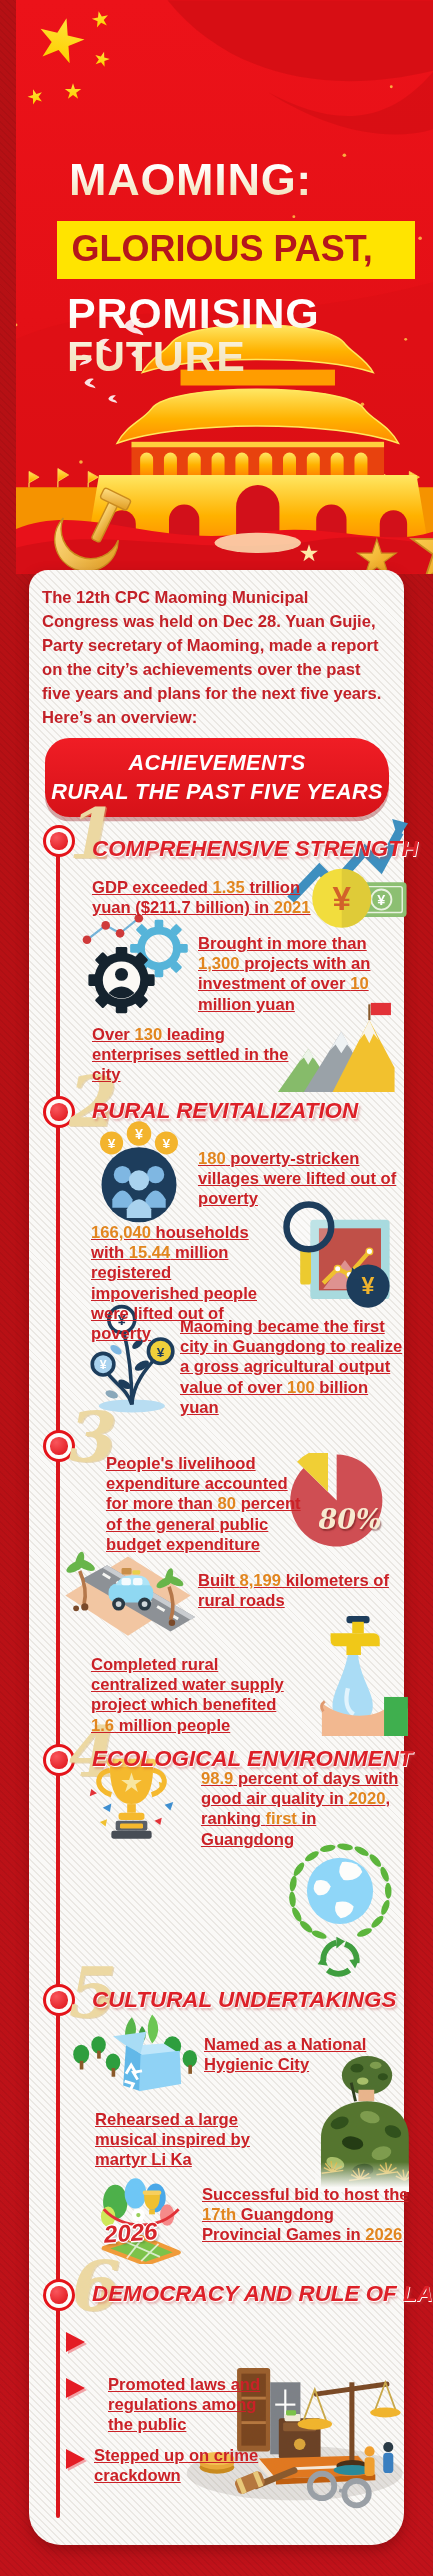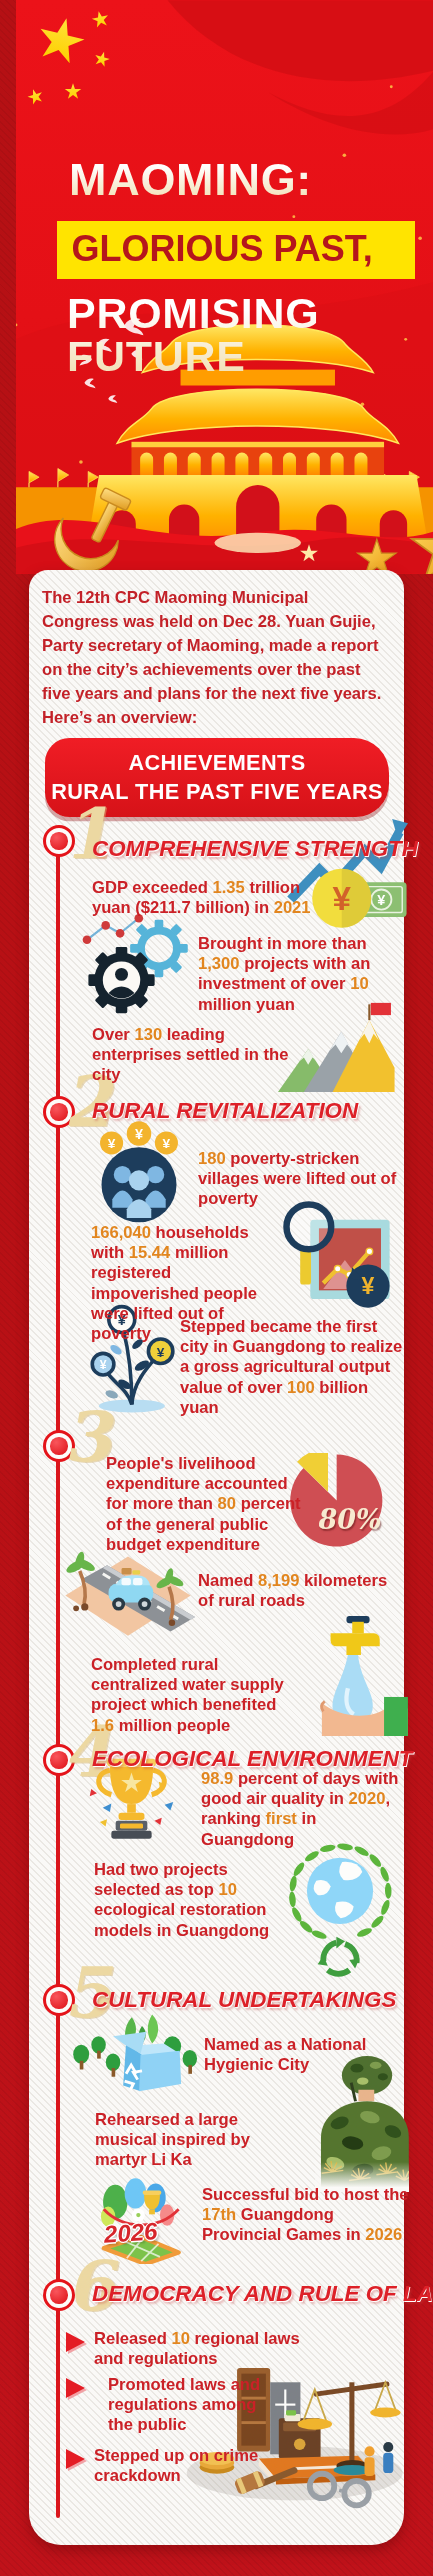--- a/index.html
+++ b/index.html
@@ -25,34 +25,34 @@
   .card{position:absolute;left:29px;top:570px;width:375px;height:1975px;
         background:#faf9f7;border-radius:19px 19px 32px 32px;
         box-shadow:0 5.8px 13px rgba(80,0,0,.35);}
   .card::before{content:"";position:absolute;inset:0;border-radius:inherit;
         background:repeating-linear-gradient(45deg,rgba(203,197,188,.33) 0 1.4px,transparent 1.4px 5px);}
   .intro{position:absolute;left:42px;top:586px;width:342px;font-size:16.6px;line-height:1.45;
         font-weight:700;color:#c32128;}
   .badge{position:absolute;left:45px;top:738px;width:344px;height:79px;
         background:linear-gradient(180deg,#f01d25,#d61218);
         border-radius:24.5px 35px 33px 24.5px;box-shadow:0 4.3px 0 rgba(140,10,12,.35);
-        display:flex;flex-direction:column;align-items:center;justify-content:center;}
+        display:flex;flex-direction:column;align-items:center;justify-content:center;font-style:italic;}
   .badge div{color:#fff;font-weight:800;font-size:21.7px;line-height:1.3;letter-spacing:0.4px;}
   
   .tline{position:absolute;left:56px;top:841px;width:4.3px;height:1677px;background:#da161c;border-radius:2.2px;}
   .marker{position:absolute;width:32px;height:32px;border-radius:50%;background:#fdfcfa;
         border:3.6px solid #e41319;box-sizing:border-box;display:flex;align-items:center;justify-content:center;}
   .marker .dot{width:17.3px;height:17.3px;border-radius:50%;
         background:radial-gradient(circle at 35% 30%,#f9565c,#dd0f15);}
   .sec-num{position:absolute;font-family:"DejaVu Serif",serif;font-style:italic;font-weight:900;
         font-size:69px;line-height:1;color:#ecd8a2;text-shadow:1.4px 1.4px 0 rgba(214,184,120,.5);z-index:1;}
   .sec-title{position:absolute;margin:0;font-size:22.4px;font-style:italic;font-weight:800;
         color:#dd2028;white-space:nowrap;z-index:2;
         text-shadow:0.7px 1.4px 0 #ffffff,2.2px 2.9px 2.2px rgba(195,70,70,.35);}
-  .item-text{position:absolute;font-size:16.6px;line-height:1.22;font-weight:700;color:#cb2127;z-index:2;}
+  .item-text{position:absolute;font-size:16.6px;line-height:1.22;font-weight:700;color:#cb2127;z-index:2;text-decoration:underline;}
   .item-text .hl{color:#e2861f;}
   .icon{position:absolute;z-index:1;}
   .pie-label{position:absolute;right:1.4px;bottom:13px;font-family:"DejaVu Serif",serif;
         font-style:italic;font-weight:700;font-size:27px;color:#f7ead0;
         text-shadow:1.4px 2.2px 1.4px rgba(90,15,15,.5);}
   .games-label{position:absolute;left:5.8px;bottom:17.3px;font-size:24px;font-weight:900;font-style:italic;
         color:#d6252b;transform:rotate(-4deg);
         text-shadow:-1.4px 0 #fff,1.4px 0 #fff,0 -1.4px #fff,0 1.4px #fff,2.2px 2.9px 2.2px rgba(0,0,0,.2);}
   .arrow{position:absolute;width:0;height:0;border-top:10.8px solid transparent;
         border-bottom:10.8px solid transparent;border-left:19.5px solid #e41c24;
@@ -357,21 +357,21 @@
       <ellipse cx="40" cy="72" rx="9" ry="5" transform="rotate(35 40 72)" fill="#7fb7e2"></ellipse>
       <ellipse cx="34" cy="134" rx="9" ry="5" transform="rotate(20 34 134)" fill="#8aa8ba"></ellipse>
       <circle cx="48" cy="30" r="18" fill="#fdfcf8" stroke="#1d3d5c" stroke-width="5"></circle>
       <text x="48" y="38" font-size="20" font-weight="bold" fill="#1d3d5c" text-anchor="middle">¥</text>
       <circle cx="22" cy="92" r="15" fill="#a9d2ee" stroke="#1d3d5c" stroke-width="5"></circle>
       <text x="22" y="99" font-size="17" font-weight="bold" fill="#ffffff" text-anchor="middle">¥</text>
       <circle cx="102" cy="74" r="17" fill="#f0d03a" stroke="#1d3d5c" stroke-width="5"></circle>
       <text x="102" y="82" font-size="19" font-weight="bold" fill="#1d3d5c" text-anchor="middle">¥</text>
     </svg>
   </div>
-  <div class="item-text" style="left:180px;top:1317px;width:225px"><span>Stepped became the first city in Guangdong to realize a gross agricultural output value of over </span><span class="hl">100</span><span> billion yuan</span></div>
+  <div class="item-text" style="left:180px;top:1317px;width:225px"><span>Maoming became the first city in Guangdong to realize a gross agricultural output value of over </span><span class="hl">100</span><span> billion yuan</span></div>
 
   <div class="sec-num" style="left:69px;top:1402px">3</div>
   <div class="marker" style="left:43px;top:1430px">
       <span class="dot"></span>
     </div>
 
   <div class="item-text" style="left:106px;top:1454px;width:199px"><span>People's livelihood expenditure accounted for more than </span><span class="hl">80</span><span> percent of the general public budget expenditure</span></div>
   <div class="icon" style="left:286px;top:1453px;width:97px;height:95px">
     <svg width="97" height="95" viewBox="0 0 134 132">
       <path d="M70,66 L70,2 A64,64 0 1 1 24,21 Z" fill="#cf4e53"></path>
@@ -414,21 +414,21 @@
         <path d="M150,52 C156,68 158,82 152,98" stroke="#b5774a" stroke-width="5" fill="none"></path>
         <g fill="#68b54a">
           <ellipse cx="144" cy="46" rx="13" ry="5.5" transform="rotate(-30 144 46)"></ellipse>
           <ellipse cx="158" cy="44" rx="13" ry="5.5" transform="rotate(25 158 44)"></ellipse>
           <ellipse cx="150" cy="38" rx="12" ry="5" transform="rotate(-75 150 38)"></ellipse>
         </g>
         <circle cx="154" cy="102" r="4.5" fill="#7a4a2a"></circle>
       </g>
     </svg>
   </div>
-  <div class="item-text" style="left:198px;top:1571px;width:202px"><span>Named </span><span class="hl">8,199</span><span> kilometers of rural roads</span></div>
+  <div class="item-text" style="left:198px;top:1571px;width:202px"><span>Built </span><span class="hl">8,199</span><span> kilometers of rural roads</span></div>
 
   <div class="item-text" style="left:91px;top:1655px;width:208px"><span>Completed rural centralized water supply project which benefited </span><span class="hl">1.6</span><span> million people</span></div>
   <div class="icon" style="left:303px;top:1616px">
     <svg width="105" height="120" viewBox="0 0 145 166">
       <rect x="60" y="0" width="32" height="10" rx="4" fill="#1d3d5c"></rect>
       <rect x="68" y="8" width="16" height="16" fill="#f0c818"></rect>
       <path d="M38,24 h60 a8,8 0 0 1 8,8 v10 h-26 v12 h-20 v-12 h-14 a8,8 0 0 1 -8,-8 Z" fill="#f0c818"></path>
       <path d="M62,54 C54,92 36,112 42,132 C48,156 90,156 96,130 C100,108 80,90 76,54 Z" fill="#aadcf5"></path>
       <path d="M62,100 C58,116 60,130 70,136" stroke="#e2f4fd" stroke-width="6" fill="none"></path>
       <path d="M26,120 C48,140 92,144 114,128 L145,128 L145,166 L26,166 Z" fill="#f2b890"></path>
@@ -460,21 +460,20 @@
       <path d="M96,24 C118,28 116,52 94,58" stroke="#f5b92e" stroke-width="7" fill="none"></path>
       <rect x="60" y="71" width="12" height="12" fill="#f5b92e"></rect>
       <rect x="48" y="83" width="36" height="10" rx="4" fill="#f5b92e"></rect>
       <rect x="44" y="94" width="44" height="14" rx="3" fill="#5a6068"></rect>
       <rect x="50" y="98" width="32" height="7" rx="2" fill="#f5b92e"></rect>
       <rect x="38" y="108" width="56" height="11" rx="3" fill="#474d55"></rect>
     </svg>
   </div>
   <div class="item-text" style="left:201px;top:1769px;width:208px"><span class="hl">98.9</span><span> percent of days with good air quality in </span><span class="hl">2020</span><span>, ranking </span><span class="hl">first</span><span> in Guangdong</span></div>
 
-  <div class="item-text" style="left:94px;top:1860px;width:189px"><span>Had two projects selected as top </span><span class="hl">10</span><span> ecological restoration models in Guangdong</span></div>
   <div class="icon" style="left:286px;top:1840px">
     <svg width="108" height="139" viewBox="0 0 150 192">
       <g fill="#5cb53c">
         <ellipse cx="18" cy="40" rx="11" ry="4.5" transform="rotate(-55 18 40)"></ellipse>
         <ellipse cx="10" cy="60" rx="11" ry="4.5" transform="rotate(-80 10 60)"></ellipse>
         <ellipse cx="9" cy="82" rx="11" ry="4.5" transform="rotate(85 9 82)"></ellipse>
         <ellipse cx="15" cy="103" rx="11" ry="4.5" transform="rotate(62 15 103)"></ellipse>
         <ellipse cx="28" cy="120" rx="11" ry="4.5" transform="rotate(42 28 120)"></ellipse>
         <ellipse cx="46" cy="131" rx="11" ry="4.5" transform="rotate(20 46 131)"></ellipse>
         <ellipse cx="36" cy="22" rx="11" ry="4.5" transform="rotate(-32 36 22)"></ellipse>
@@ -611,21 +610,20 @@
   </div>
   <div class="item-text" style="left:202px;top:2185px;width:211px"><span>Successful bid to host the </span><span class="hl">17th</span><span> Guangdong Provincial Games in </span><span class="hl">2026</span></div>
 
   <div class="sec-num" style="left:72px;top:2251px">6</div>
   <div class="marker" style="left:43px;top:2279px">
       <span class="dot"></span>
     </div>
   <h2 class="sec-title" style="left:92px;top:2281px">DEMOCRACY AND RULE OF LAW</h2>
 
   <div class="arrow" style="left:66px;top:2332px"></div>
-  <div class="item-text" style="left:94px;top:2329px;width:211px"><span>Released </span><span class="hl">10</span><span> regional laws and regulations</span></div>
 
   <div class="arrow" style="left:66px;top:2378px"></div>
   <div class="item-text" style="left:108px;top:2375px;width:155px"><span>Promoted laws and regulations among the public</span></div>
 
   <div class="arrow" style="left:66px;top:2449px"></div>
   <div class="item-text" style="left:94px;top:2446px;width:166px"><span>Stepped up on crime crackdown</span></div>
 
   <div class="icon" style="left:179px;top:2365px">
     <svg width="227" height="144" viewBox="0 0 314 200">
       <ellipse cx="160" cy="150" rx="150" ry="38" fill="#9a958d" opacity=".25"></ellipse>

